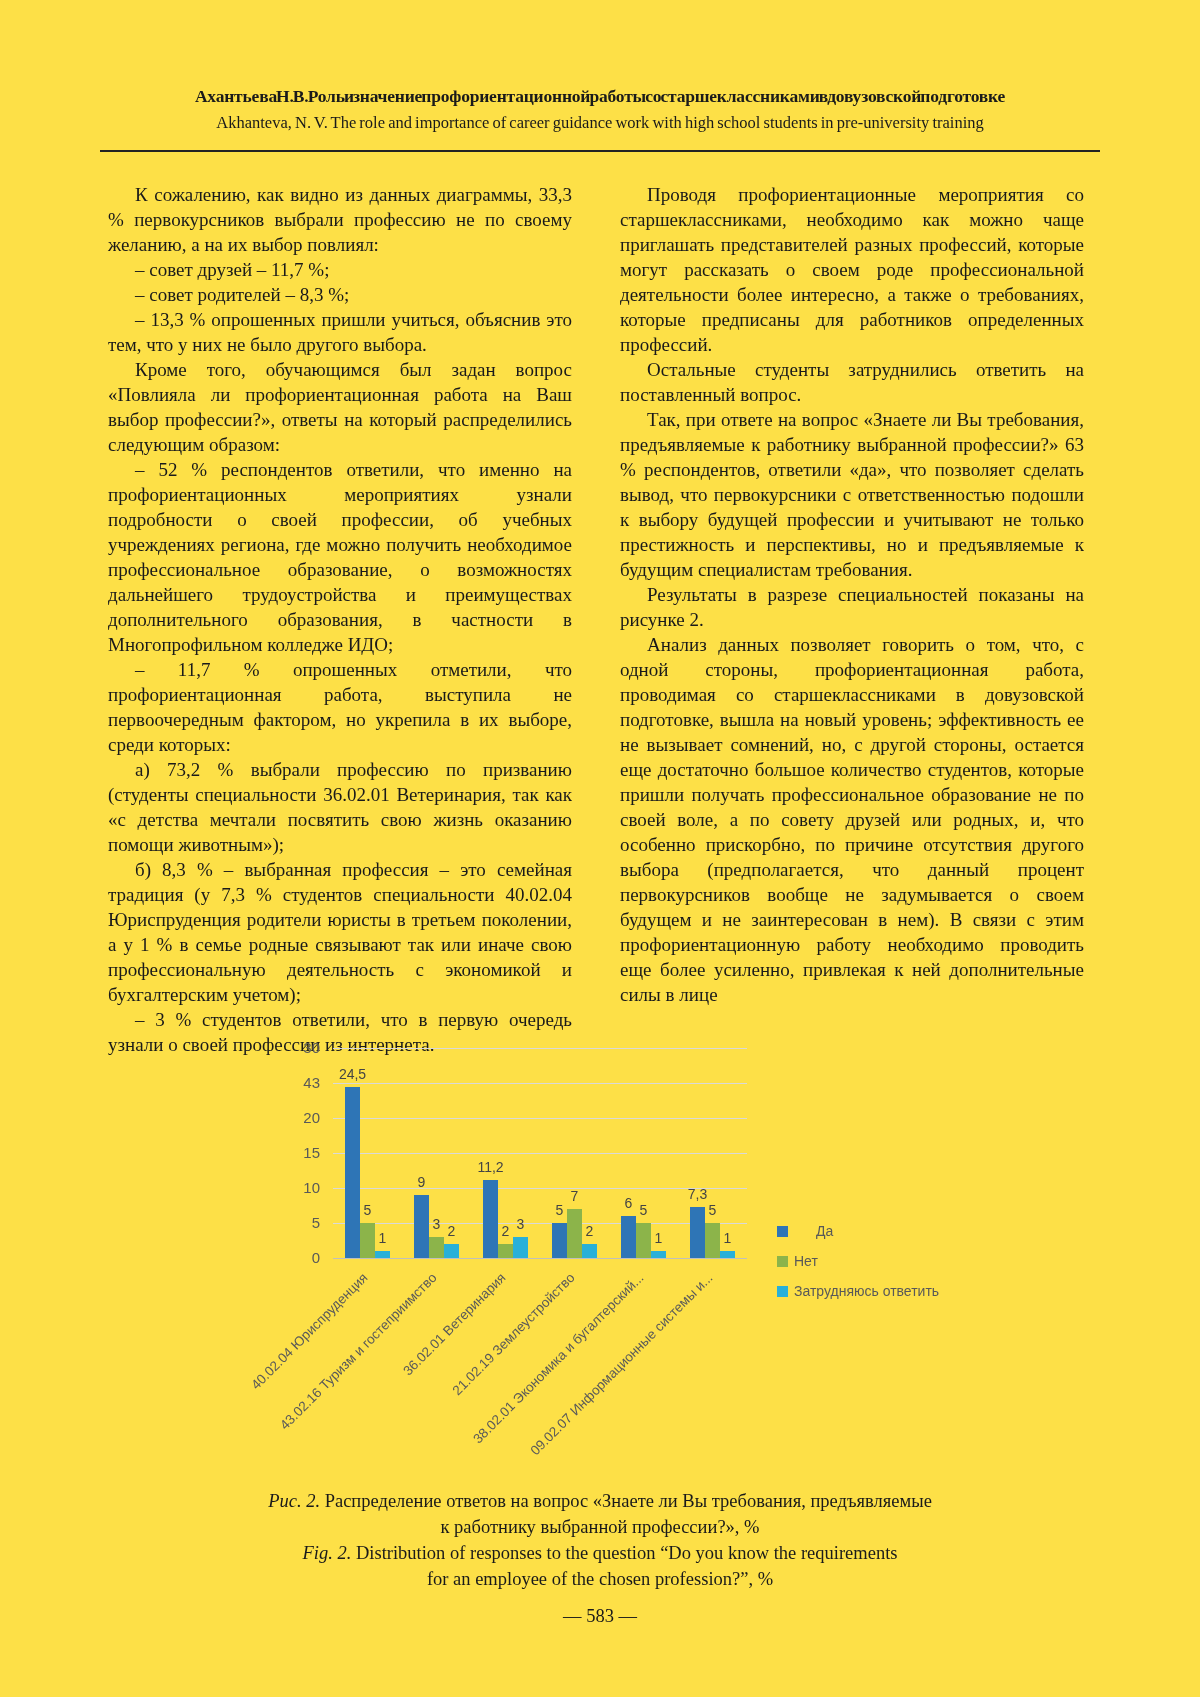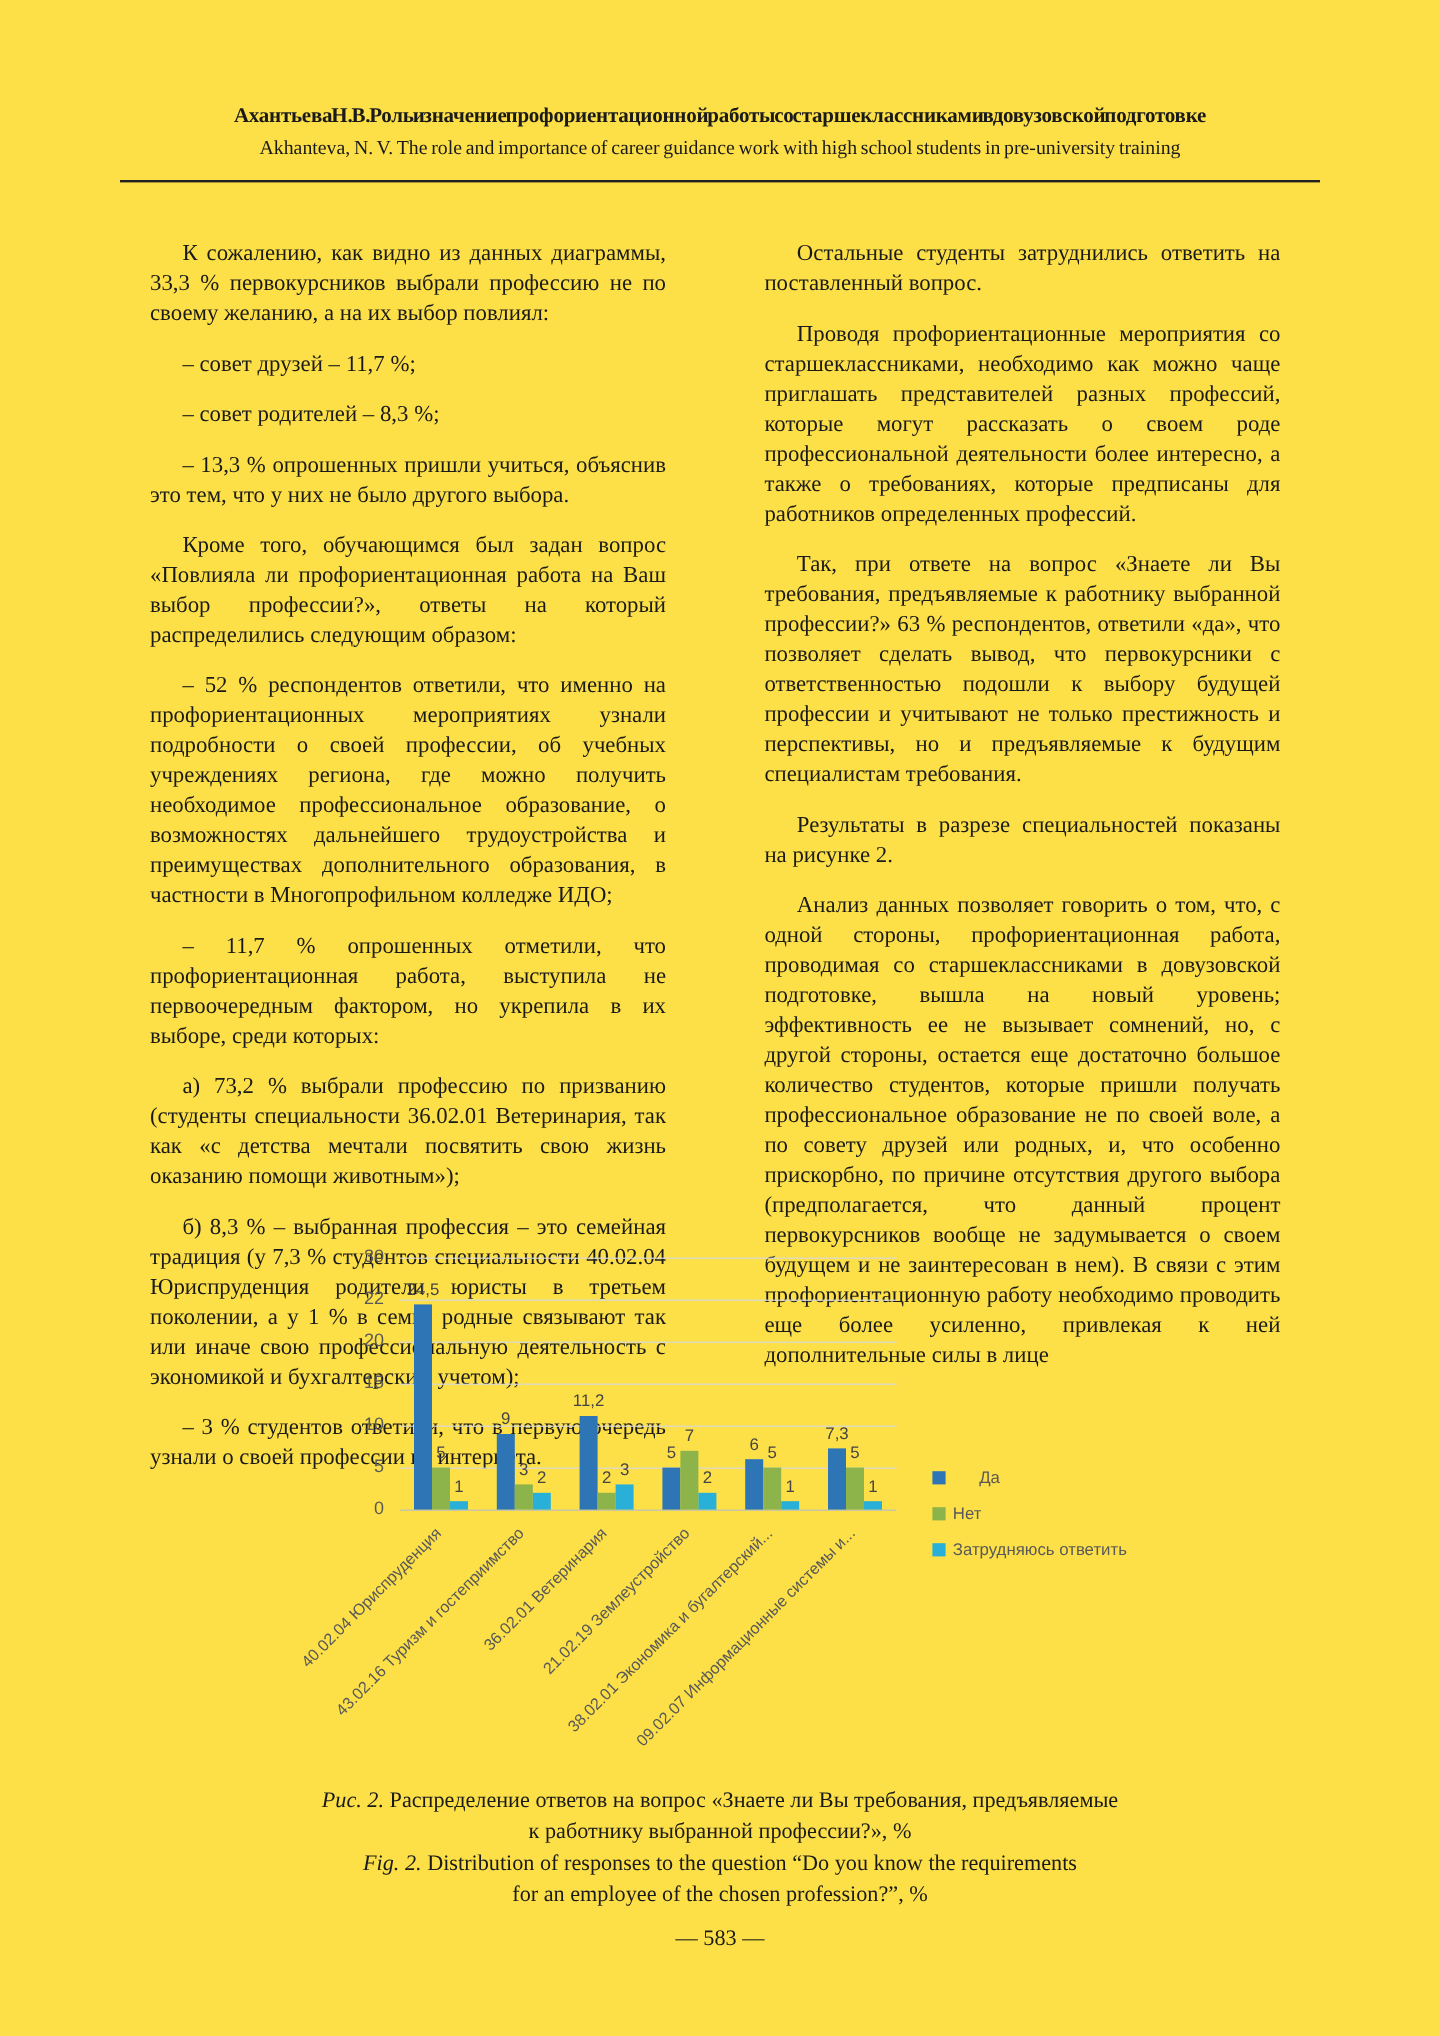--- a/index.html
+++ b/index.html
@@ -10,21 +10,21 @@
   .title-ru{position:absolute;top:86px;left:100px;width:1000px;text-align:center;
             font-weight:700;font-size:17.5px;word-spacing:-5px;letter-spacing:-0.2px;white-space:nowrap;}
   .title-en{position:absolute;top:113px;left:100px;width:1000px;text-align:center;
             font-size:16.5px;word-spacing:-1px;white-space:nowrap;}
   .rule{position:absolute;top:150px;left:100px;width:1000px;border-top:2px solid #222;}
 
   
   .col{position:absolute;top:182px;width:464px;}
   .col-left{left:108px;}
   .col-right{left:620px;}
-  .para{margin:17px;text-indent:27px;text-align:justify;font-size:19px;line-height:25px;}
+  .para{margin:0;text-indent:27px;text-align:justify;font-size:19px;line-height:25px;}
 
   
   #chart{position:absolute;left:0;top:1043px;width:1200px;height:430px;
          font-family:"Liberation Sans", sans-serif;}
   .gridline{position:absolute;height:1px;background:#d9d9d9;}
   .baseline{background:#bfbfbf;}
   .ytick{position:absolute;width:42px;text-align:right;font-size:15px;color:#595959;line-height:18px;}
   .bar{position:absolute;}
   .bar-label{position:absolute;width:44px;text-align:center;font-size:14px;color:#444;}
   .xlabel{position:absolute;width:260px;text-align:right;font-size:13.5px;color:#595959;
@@ -54,40 +54,40 @@
       <p class="para">– совет родителей – 8,3 %;</p>
       <p class="para">– 13,3 % опрошенных пришли учиться, объяснив это тем, что у них не было другого выбора.</p>
       <p class="para">Кроме того, обучающимся был задан вопрос «Повлияла ли профориентационная работа на Ваш выбор профессии?», ответы на который распределились следующим образом:</p>
       <p class="para">– 52 % респондентов ответили, что именно на профориентационных мероприятиях узнали подробности о своей профессии, об учебных учреждениях региона, где можно получить необходимое профессиональное образование, о возможностях дальнейшего трудоустройства и преимуществах дополнительного образования, в частности в Многопрофильном колледже ИДО;</p>
       <p class="para">– 11,7 % опрошенных отметили, что профориентационная работа, выступила не первоочередным фактором, но укрепила в их выборе, среди которых:</p>
       <p class="para">а) 73,2 % выбрали профессию по призванию (студенты специальности 36.02.01 Ветеринария, так как «с детства мечтали посвятить свою жизнь оказанию помощи животным»);</p>
       <p class="para">б) 8,3 % – выбранная профессия – это семейная традиция (у 7,3 % студентов специальности 40.02.04 Юриспруденция родители юристы в третьем поколении, а у 1 % в семье родные связывают так или иначе свою профессиональную деятельность с экономикой и бухгалтерским учетом);</p>
       <p class="para">– 3 % студентов ответили, что в первую очередь узнали о своей профессии из интернета.</p>
     </div>
   <div class="col col-right">
+      <p class="para">Проводя профориентационные мероприятия со старшеклассниками, необходимо как можно чаще приглашать представителей разных профессий, которые могут рассказать о своем роде профессиональной деятельности более интересно, а также о требованиях, которые предписаны для работников определенных профессий.</p>
       <p class="para">Остальные студенты затруднились ответить на поставленный вопрос.</p>
-      <p class="para">Проводя профориентационные мероприятия со старшеклассниками, необходимо как можно чаще приглашать представителей разных профессий, которые могут рассказать о своем роде профессиональной деятельности более интересно, а также о требованиях, которые предписаны для работников определенных профессий.</p>
       <p class="para">Так, при ответе на вопрос «Знаете ли Вы требования, предъявляемые к работнику выбранной профессии?» 63 % респондентов, ответили «да», что позволяет сделать вывод, что первокурсники с ответственностью подошли к выбору будущей профессии и учитывают не только престижность и перспективы, но и предъявляемые к будущим специалистам требования.</p>
       <p class="para">Результаты в разрезе специальностей показаны на рисунке 2.</p>
       <p class="para">Анализ данных позволяет говорить о том, что, с одной стороны, профориентационная работа, проводимая со старшеклассниками в довузовской подготовке, вышла на новый уровень; эффективность ее не вызывает сомнений, но, с другой стороны, остается еще достаточно большое количество студентов, которые пришли получать профессиональное образование не по своей воле, а по совету друзей или родных, и, что особенно прискорбно, по причине отсутствия другого выбора (предполагается, что данный процент первокурсников вообще не задумывается о своем будущем и не заинтересован в нем). В связи с этим профориентационную работу необходимо проводить еще более усиленно, привлекая к ней дополнительные силы в лице</p>
     </div>
 
   <section id="chart">
       <div class="gridline baseline" style="left: 333px; top: 215px; width: 414px;"></div>
       <div class="ytick" style="left: 278px; top: 206px;">0</div>
       <div class="gridline" style="left: 333px; top: 180px; width: 414px;"></div>
       <div class="ytick" style="left: 278px; top: 171px;">5</div>
       <div class="gridline" style="left: 333px; top: 145px; width: 414px;"></div>
       <div class="ytick" style="left: 278px; top: 136px;">10</div>
       <div class="gridline" style="left: 333px; top: 110px; width: 414px;"></div>
       <div class="ytick" style="left: 278px; top: 101px;">15</div>
       <div class="gridline" style="left: 333px; top: 75px; width: 414px;"></div>
       <div class="ytick" style="left: 278px; top: 66px;">20</div>
       <div class="gridline" style="left: 333px; top: 40px; width: 414px;"></div>
-      <div class="ytick" style="left: 278px; top: 31px;">22</div>
+      <div class="ytick" style="left: 278px; top: 31px;">43</div>
       <div class="gridline" style="left: 333px; top: 5px; width: 414px;"></div>
       <div class="ytick" style="left: 278px; top: -4px;">30</div>
       <div class="bar" style="left: 345px; top: 43.5px; width: 15px; height: 171.5px; background: rgb(46, 117, 182);"></div>
       <div class="bar-label" style="left: 330.5px; top: 22.5px;">24,5</div>
       <div class="bar" style="left: 414px; top: 152px; width: 15px; height: 63px; background: rgb(46, 117, 182);"></div>
       <div class="bar-label" style="left: 399.5px; top: 131px;">9</div>
       <div class="bar" style="left: 483px; top: 136.6px; width: 15px; height: 78.4px; background: rgb(46, 117, 182);"></div>
       <div class="bar-label" style="left: 468.5px; top: 115.6px;">11,2</div>
       <div class="bar" style="left: 552px; top: 180px; width: 15px; height: 35px; background: rgb(46, 117, 182);"></div>
       <div class="bar-label" style="left: 537.5px; top: 159px;">5</div>

